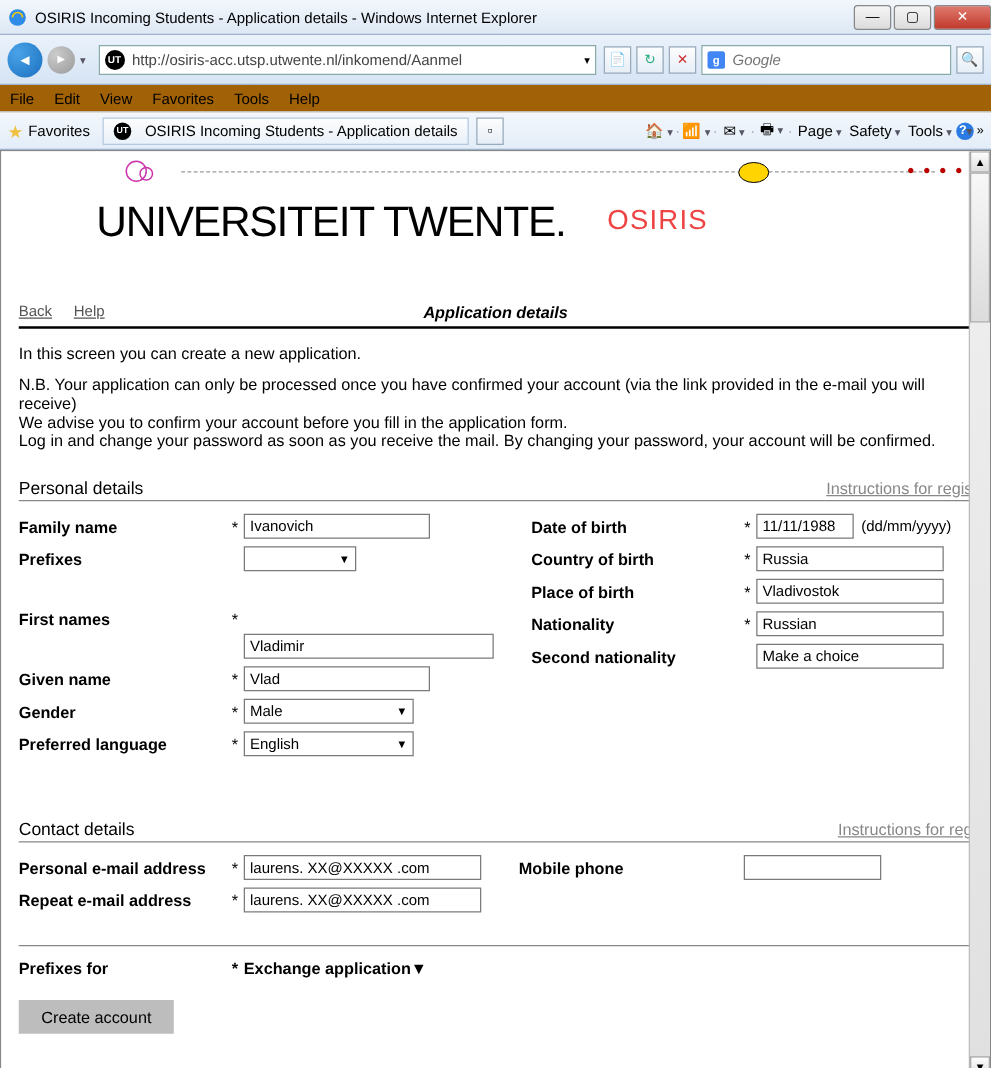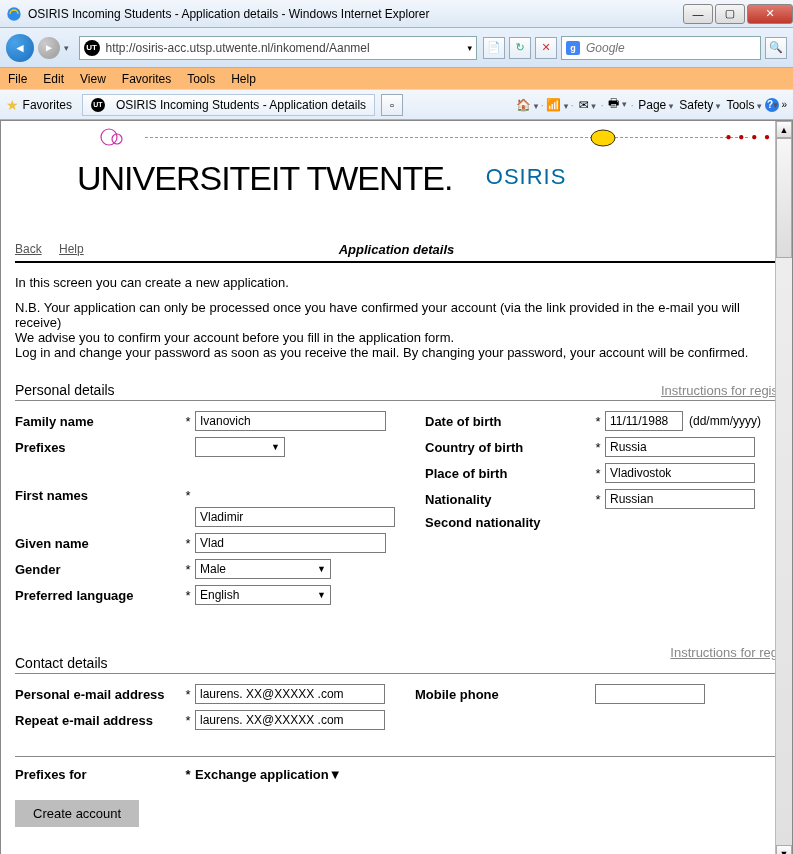--- a/index.html
+++ b/index.html
@@ -61,21 +61,21 @@
   }
   .search-wrap {
     width:200px; display:flex; align-items:center; background:#fff;
     border:1px solid #8aa; height:24px; padding:0 4px;
   }
   .search-wrap input { border:none; outline:none; flex:1; font-size:12px; color:#888; font-style:italic;}
   .g-badge { width:14px;height:14px;background:#4285f4;color:#fff;font-size:9px;font-weight:bold;
     display:flex;align-items:center;justify-content:center;border-radius:2px;margin-right:4px;}
   
   .menubar {
-    background:#fdba74; height:22px; display:flex; align-items:center; padding:0 8px;
+    background:#a16207; height:22px; display:flex; align-items:center; padding:0 8px;
     border-bottom:1px solid #cfdceb;
   }
   .menubar span { margin-right:16px; font-size:12px; color:#000;}
   
   .cmdbar {
     height:30px; background: linear-gradient(#f3f7fc,#e3edf8);
     border-bottom:1px solid #a0b4cf;
     display:flex; align-items:center; padding:0 6px; gap:4px;
   }
   .fav { display:flex; align-items:center; gap:4px; font-size:12px;}
@@ -108,38 +108,38 @@
   }
   .squiggle { position:absolute; left:82px; top:-4px; width:36px; height:24px; }
   .squiggle svg { width:36px; height:24px; }
   .blob { position:absolute; right:160px; top:-2px; width:30px; height:22px; }
   .dots { position:absolute; right:6px; top:2px; color:#b00; letter-spacing:2px; font-size:10px;}
   .hline { position:absolute; left:130px; right:30px; top:8px; height:1px; border-top:1px dashed #999;}
   h1.brand {
     font-family: Arial, sans-serif; font-weight: 400; font-size: 34px;
     letter-spacing: -1px; margin: 0 0 4px 62px; display:inline-block;
   }
-  .osiris { font-size:22px; color:#0369a1; letter-spacing:1px; margin-left:30px; vertical-align: 6px;}
+  .osiris { font-size:22px; color:#ef4444; letter-spacing:1px; margin-left:30px; vertical-align: 6px;}
   .inner { margin-top:40px; }
   .toplinks { font-size:12px; }
   .toplinks a { color:#555; text-decoration:underline; margin-right:14px;}
   .apptitle { font-weight:bold; font-style:italic; font-size:13px; text-align:center; margin-top:-14px; margin-bottom:4px;}
   hr.thick { border:none; border-top:2px solid #000; margin:2px 0 12px 0;}
   .intro { font-size:13px; margin-bottom:10px; }
   .note-line { font-size:13px; }
   .section-title { color:#000000; font-size:14px; margin-top:22px; }
   .section-row1 { display:flex; justify-content:space-between; align-items:flex-end; border-bottom:1px solid #888; padding-bottom:2px;}
   .instr { color:#888; font-size:13px; text-decoration:underline;}
   .form-2col { display:flex; gap:30px; margin-top:10px; font-size:13px;}
   .col { flex:1; }
   .field { display:flex; align-items:center; margin-bottom:6px; }
   .field .lbl { width:166px; font-weight:bold; }
   .field .req { width:14px; text-align:center; }
   .field input[type=text] {
-    border:1px solid #7a7a7a; height:20px; padding:1px 4px; font-size:12px; width:191px;
+    border:1px solid #7a7a7a; height:20px; padding:1px 4px; font-size:12px; width:149px;
     background:#fff;
   }
   .field input.short { width:78px; }
   .field input.mid { width:150px; }
   .field .sel {
     border:1px solid #7a7a7a; height:20px; width:136px; background:#fff;
     display:flex; align-items:center; justify-content:space-between; padding:0 4px; font-size:12px;
   }
   .field .sel.small { width:90px; }
   .field .sel .arr { font-size:9px; }
@@ -332,25 +332,26 @@
             <input type="text" class="mid" value="Vladivostok" style="">
           </div>
           <div class="field">
             <span class="lbl">Nationality</span>
             <span class="req">*</span>
             <input type="text" class="mid" value="Russian" style="">
           </div>
           <div class="field">
             <span class="lbl">Second nationality</span>
             <span class="req"></span>
+            <input type="text" class="mid" value="Make a choice" style="">
           </div>
         </div>
       </div>
 
-      <div class="section-row1" style="margin-top:22px;align-items:center;">
+      <div class="section-row1" style="margin-top:22px;">
         <span class="section-title">Contact details</span>
         <span class="instr">Instructions for reg</span>
       </div>
 
       <div class="form-2col">
         <div class="col">
           <div class="field">
             <span class="lbl">Personal e-mail address</span>
             <span class="req">*</span>
             <input type="text" style="width: 190px;" value="laurens. XX@XXXXX .com">

